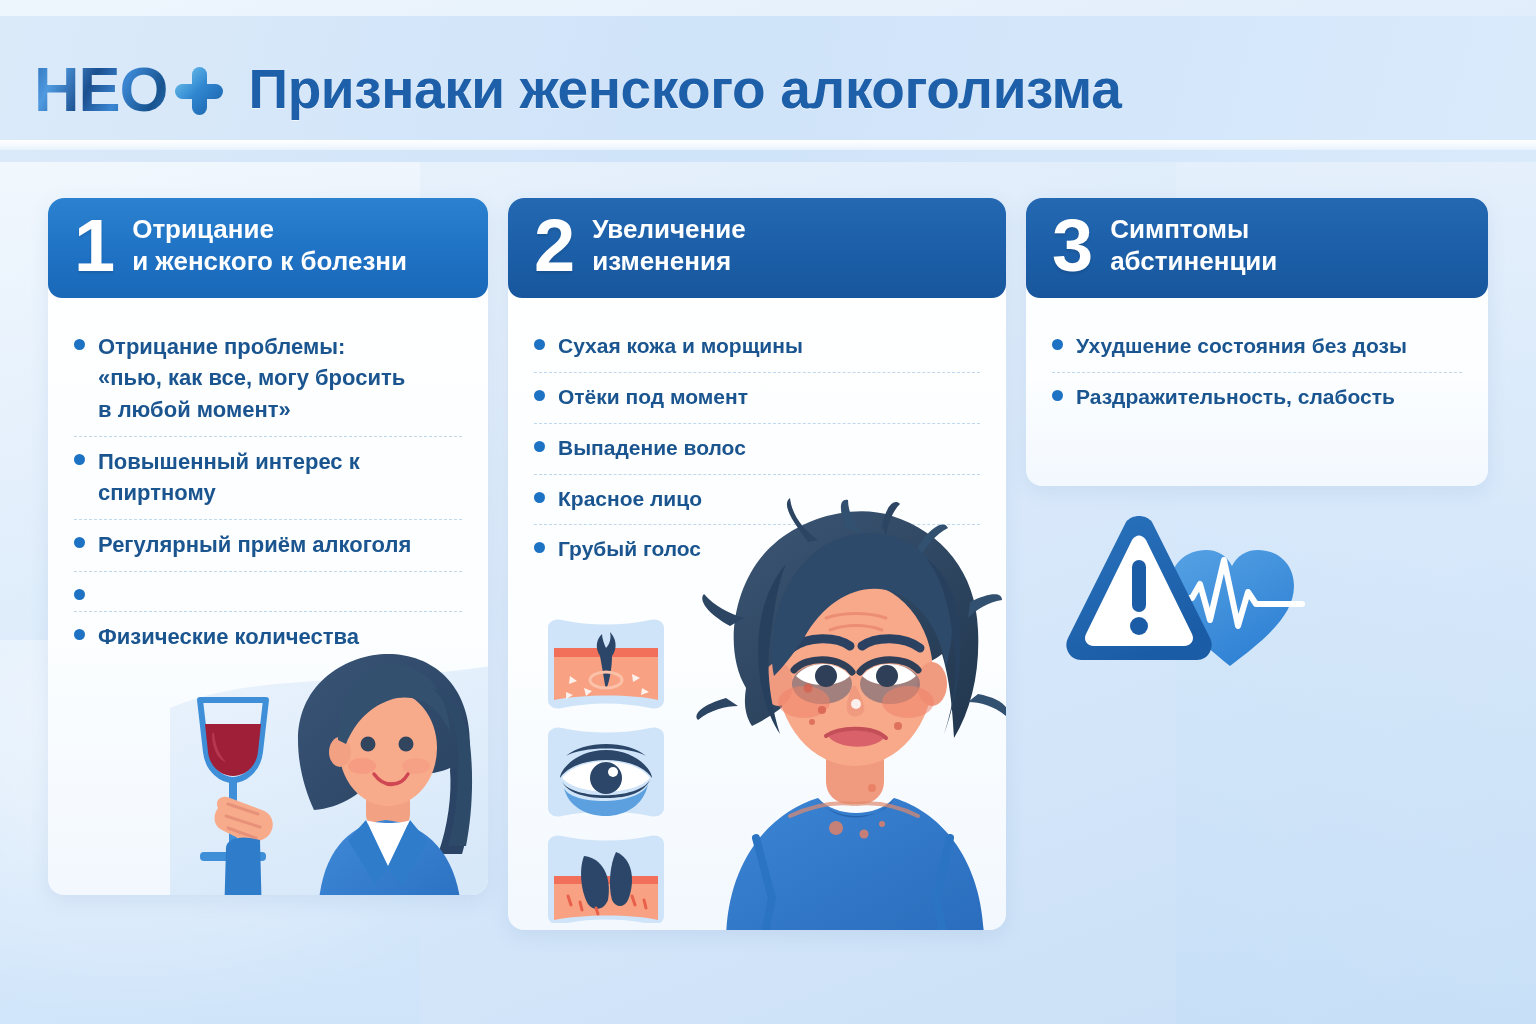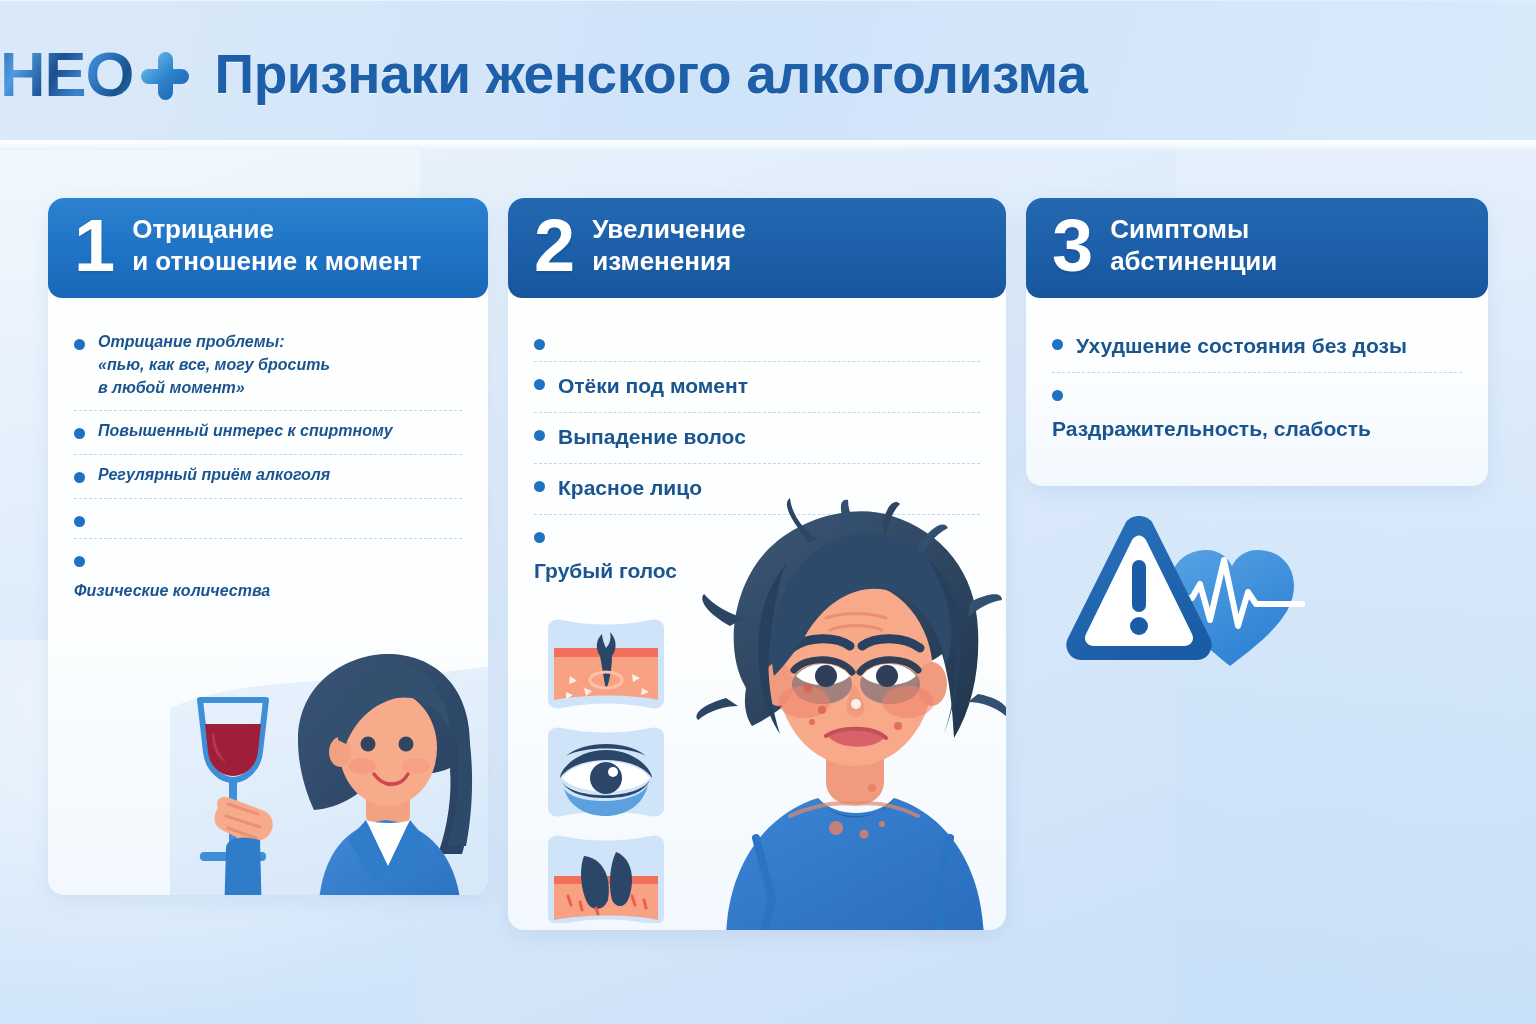--- a/index.html
+++ b/index.html
@@ -28,23 +28,23 @@
     pointer-events: none;
   }
   .bg-sweep {
     position: absolute; left: -80px; top: 640px; width: 700px; height: 420px;
     background: radial-gradient(ellipse at 30% 20%, rgba(255,255,255,0.55) 0%, rgba(255,255,255,0) 62%);
     pointer-events: none;
   }
 
   
   .header {
-    position: absolute; left: 0; top: 1px; width: 1536px; height: 146px;
+    position: absolute; left: 0; top: 16px; width: 1536px; height: 146px;
     background: linear-gradient(105deg, #dbeaf9 0%, #cfe3f9 45%, #d9eafb 100%);
-    display: flex; align-items: center; 
+    display: flex; align-items: center; padding-left: 34px;
   }
   .header-sep {
     position: absolute; left: 0; top: 140px; width: 1536px; height: 10px;
     background: linear-gradient(180deg, #ffffff 0%, #f4f9ff 55%, #e7f1fc 100%);
   }
 
   .logo {
     display: flex; align-items: center; gap: 2px;
     margin-right: 26px; user-select: none;
   }
@@ -104,31 +104,31 @@
   .card-title .l2 { display: block; }
 
   .card-body { padding: 24px 26px 0 26px; position: relative; z-index: 2; }
 
   ul.bullets { list-style: none; }
   ul.bullets li {
     display: flex; align-items: flex-start; gap: 13px;
     padding: 9px 0 11px 0;
     border-bottom: 1px dashed #bfd8ee;
   }
-  ul.bullets li:last-child { border-bottom: none; flex-direction: column; }
+  ul.bullets li:last-child { border-bottom: none; }
   .dot {
     flex: none; width: 11px; height: 11px; border-radius: 50%;
     background: #1d72c4; margin-top: 8px;
   }
   .bullet-text {
     color: #1a5590; font-size: 20px; font-weight: 600; line-height: 1.42;
     white-space: pre-line;
   }
   .card-2 .bullet-text, .card-3 .bullet-text { font-size: 21px; }
-  .card-1 .bullet-text { font-size: 16px; font-style: italic; }
+  .card-1 .bullet-text { font-size: 22px; }
 
   
   .illus { position: absolute; pointer-events: none; }
   .illus-alert      { left: 1052px; top: 508px;  width: 272px; height: 168px; z-index: 3; }
 
   .clip-card1 {
     position: absolute; left: 48px; top: 198px; width: 440px; height: 697px;
     border-radius: 16px; overflow: hidden; z-index: 3; pointer-events: none;
   }
   .clip-card2 {
@@ -152,21 +152,21 @@
 </div>
 <div class="header-sep"></div>
 
 <div class="cards">
 
   <section class="card card-1">
     <div class="card-head head-blue-light">
       <span class="card-num">1</span>
       <span class="card-title">
         <span>Отрицание</span>
-        <span class="l2">и отношение к момент</span>
+        <span class="l2">и женского к болезни</span>
       </span>
     </div>
     <div class="card-body">
       <ul class="bullets">
         <li>
           <span class="dot"></span>
           <span class="bullet-text">Отрицание проблемы:
 «пью, как все, могу бросить
 в любой момент»</span>
         </li>
@@ -194,20 +194,21 @@
       <span class="card-num">2</span>
       <span class="card-title">
         <span>Увеличение</span>
         <span class="l2">изменения</span>
       </span>
     </div>
     <div class="card-body">
       <ul class="bullets">
         <li>
           <span class="dot"></span>
+          <span class="bullet-text">Сухая кожа и морщины</span>
         </li>
         <li>
           <span class="dot"></span>
           <span class="bullet-text">Отёки под момент</span>
         </li>
         <li>
           <span class="dot"></span>
           <span class="bullet-text">Выпадение волос</span>
         </li>
         <li>

